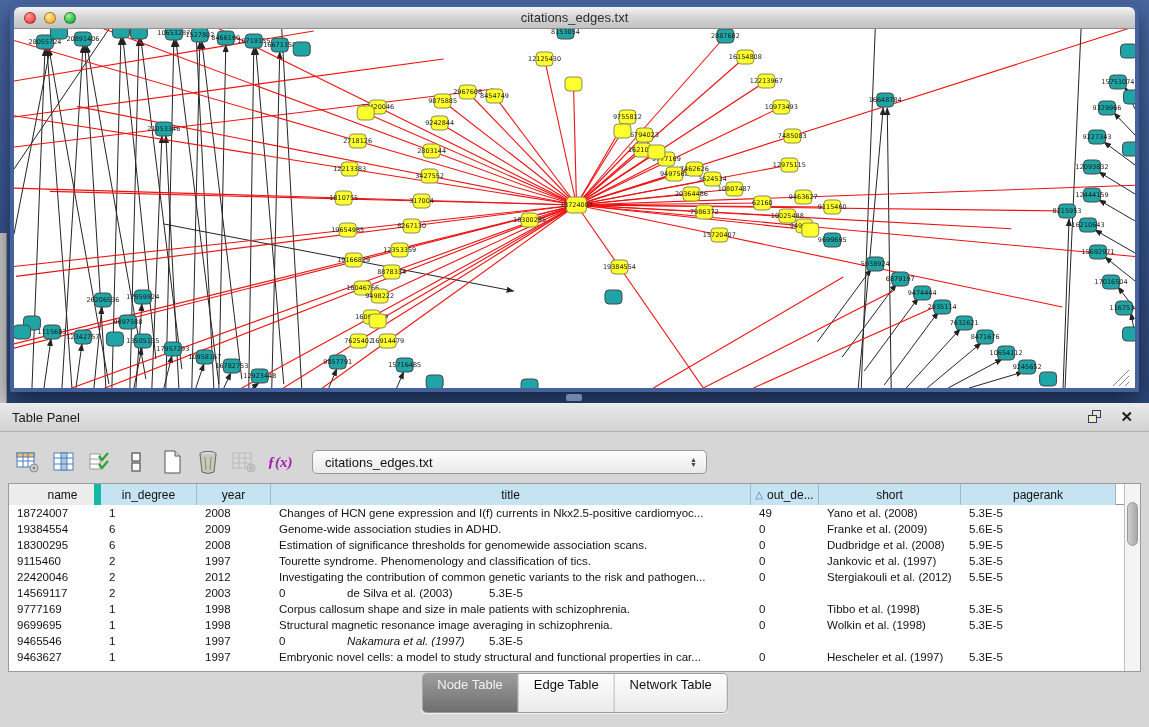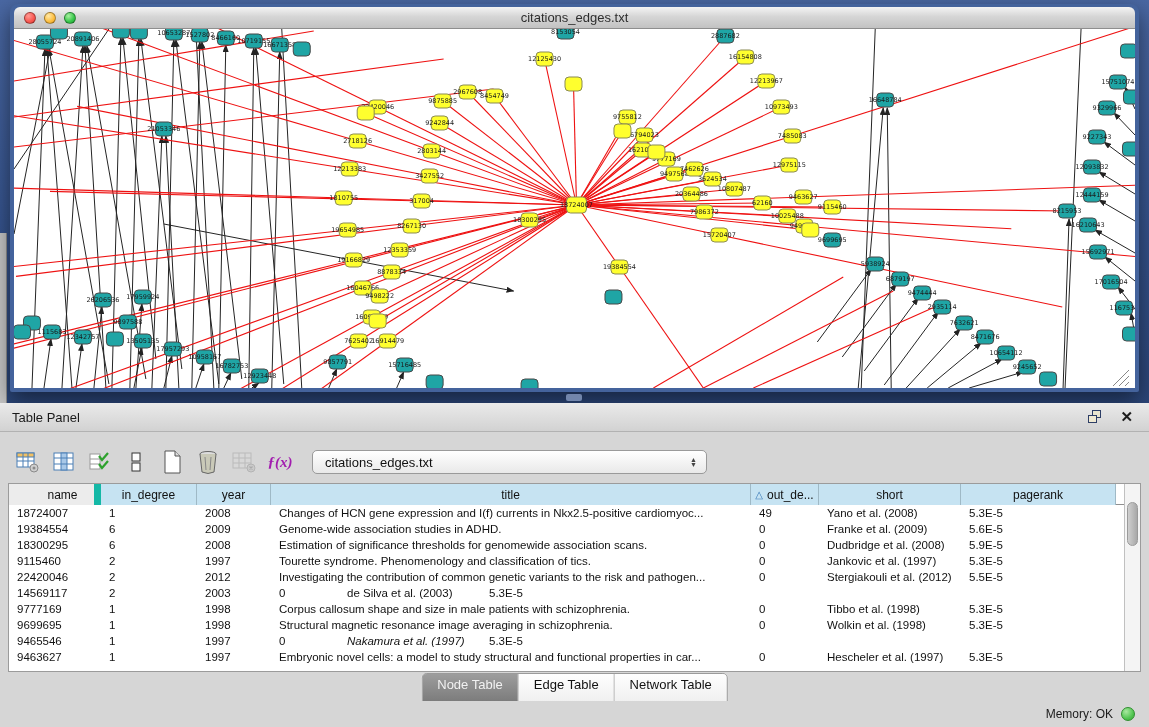--- a/index.html
+++ b/index.html
@@ -658,19 +658,15 @@
         <div class="vthumb"></div>
       </div>
     </div>
 
     <div class="tabs" id="tabsbar">
         <div class="tab active">Node Table</div>
         <div class="tab">Edge Table</div>
         <div class="tab">Network Table</div>
       </div>
 
-    <div class="status-bar">
-      <span class="mem-label">Memory: OK</span>
-      <span class="mem-dot"></span>
-    </div>
   </div>
 
 </div>
 
 </body></html>

